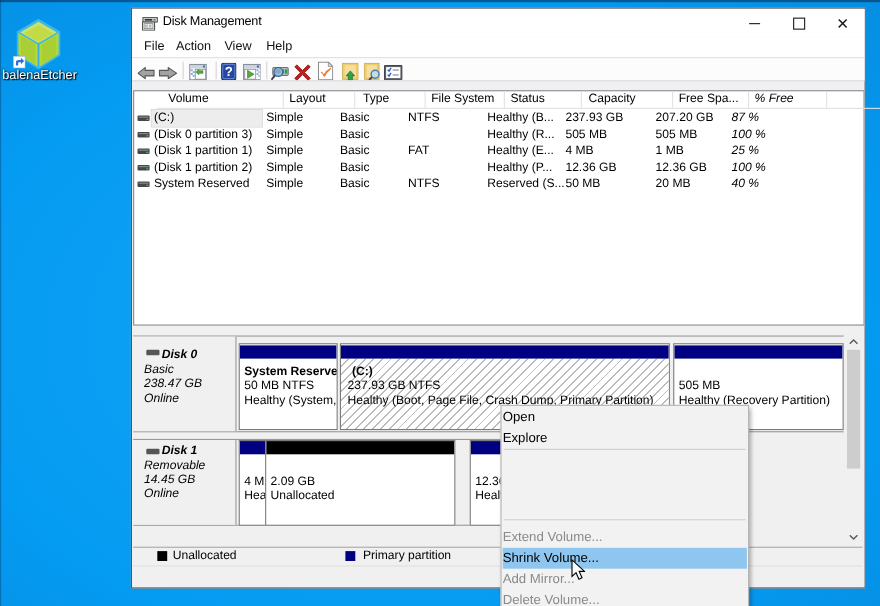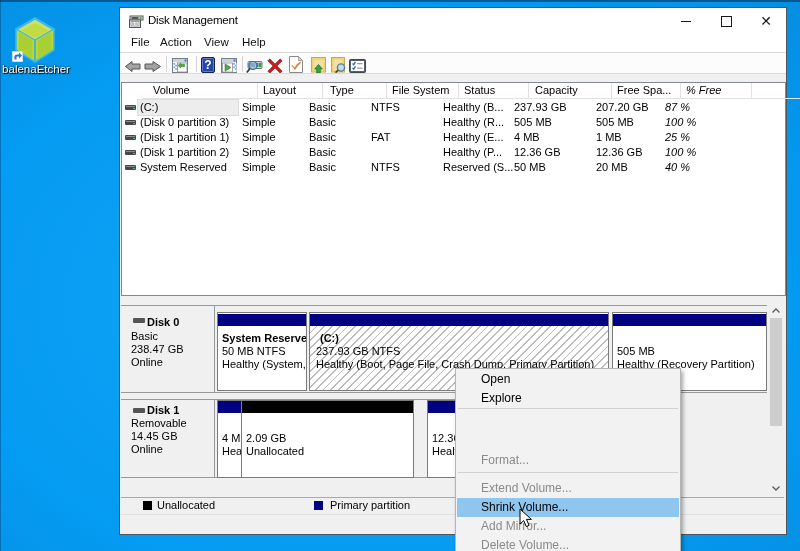--- a/index.html
+++ b/index.html
@@ -37,41 +37,41 @@
   .dico::after{content:"";position:absolute;left:1px;top:1px;width:9px;height:1px;background:#8d8d8d;}
   .dico::before{content:"";position:absolute;right:1px;bottom:1px;width:2px;height:1px;background:#44c06a;}
   
   .c0{left:18px;} .c1{left:120px;} .c2{left:187px;} .c3{left:249px;}
   .c4{left:321px;} .c5{left:392px;} .c6{left:474px;} .c7{left:543px;font-style:italic;}
   
   #graph{left:0;top:289px;width:664px;height:200px;background:#f0f0f0;}
   .diskrow{left:1px;width:646px;background:#f0f0f0;border-top:1px solid #999;border-bottom:1px solid #999;}
   #drow0{top:8px;height:86px;}
   #drow1{top:102px;height:77px;width:540px;}
-  .dpanel{left:0;top:0;height:100%;width:93px;border-right:1px solid #999;background:#f0f0f0;font-size:11px;color:#000;}
+  .dpanel{left:0;top:0;height:100%;width:93px;border-right:1px solid #999;background:#f0f0f0;font-size:11px;color:#000;font-style:italic;}
   .dpanel .dname{position:absolute;left:26px;font-weight:bold;}
   .dpanel div{position:absolute;left:10px;}
   .hdico{position:absolute;left:12px;width:12px;height:5px;background:#555;border-radius:1px;}
   .pbox{position:absolute;background:#fff;border:1px solid #7b7b7b;overflow:hidden;}
   .phead{position:absolute;left:0;top:1px;width:100%;height:12px;background:#000080;}
   .phead.black{background:#000;}
   .ptxt{position:absolute;left:4px;font-size:11px;white-space:nowrap;color:#000;}
   .hatch{position:absolute;left:0;top:13px;right:0;bottom:0;
      background:repeating-linear-gradient(135deg,#ffffff 0px,#ffffff 4.3px,#bcbcbc 4.3px,#bcbcbc 5.5px);}
   
   #vsb{left:649px;top:8px;width:14px;height:189px;background:#f0f0f0;}
   #vsb .thumb{position:absolute;left:1px;top:13px;width:12px;height:108px;background:#cdcdcd;}
   
   #legend{left:1px;top:489px;width:663px;height:15px;background:#f0f0f0;border-top:1px solid #aaa;font-size:11px;color:#000;}
   .sq{position:absolute;top:3px;width:9px;height:9px;}
   #status{left:1px;top:506px;width:663px;height:18px;background:#f0f0f0;border-top:1px solid #e0e0e0;}
   
   #ctx{left:455px;top:368px;width:224px;height:190px;background:#f2f2f2;
        border:1px solid #b5b5b5;box-shadow:2px 3px 4px rgba(0,0,0,0.35);font-size:12px;color:#000;}
-  .mi{position:absolute;left:1px;width:222px;height:19px;line-height:19px;padding-left:24px;box-sizing:border-box;}
+  .mi{position:absolute;left:1px;width:222px;height:19px;line-height:19px;box-sizing:border-box;}
   .mi.dis{color:#8a8a8a;}
   .mi.hl{background:#8fc6f0;}
   .msep{position:absolute;left:2px;width:220px;height:1px;background:#d0d0d0;}
   
   #etchlbl{left:0px;top:63px;width:72px;text-align:center;font-size:11.5px;color:#fff;
            text-shadow:1px 1px 1px #000,0 0 2px #000;}
   #topedge{left:0;top:0;width:800px;height:2px;background:rgba(8,40,80,0.55);}
   #leftedge{left:0;top:0;width:1px;height:551px;background:rgba(8,40,80,0.35);}
   #focusrect{left:16px;top:0px;width:100px;height:15px;background:#ededed;outline:1px solid #dcdcdc;}
 </style>
@@ -347,21 +347,20 @@
       <i class="sq" style="left:193px;background:#000080"></i>
       <span style="position:absolute;left:209px;top:1px">Primary partition</span>
     </div>
     <div class="abs" id="status"></div>
   </div>
 
   <div class="abs" id="ctx">
     <div class="mi" style="top:1px">Open</div>
     <div class="mi" style="top:20px">Explore</div>
     <div class="msep" style="top:39px"></div>
-    <div class="mi dis" style="top:82px">Format...</div>
     <div class="msep" style="top:103px"></div>
     <div class="mi dis" style="top:110px">Extend Volume...</div>
     <div class="mi hl" style="top:129px">Shrink Volume...</div>
     <div class="mi dis" style="top:148px">Add Mirror...</div>
     <div class="mi dis" style="top:167px">Delete Volume...</div>
   </div>
 
   <svg class="abs" style="left:519px;top:508px" width="13" height="20" viewBox="0 0 13 20">
     <polygon points="1,1 1,16 4.7,12.6 7.3,18.6 10.1,17.3 7.5,11.4 12.4,11.4" fill="#fff" stroke="#000" stroke-width="1"></polygon>
   </svg>

